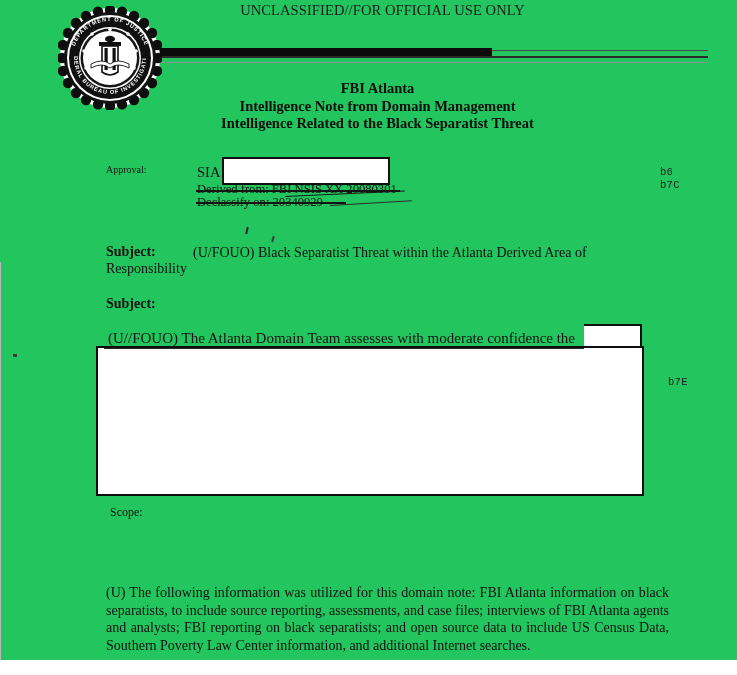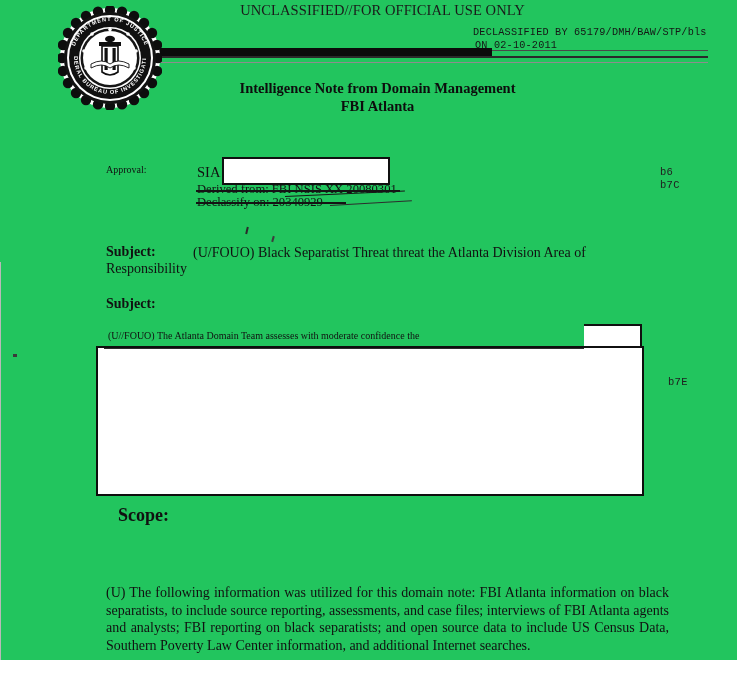--- a/index.html
+++ b/index.html
@@ -230,21 +230,21 @@
     position: absolute;
     left: 106px;
     top: 296px;
     font-weight: bold;
     font-size: 14px;
   }
   #summary-text {
     position: absolute;
     left: 108px;
     top: 330px;
-    font-size: 10px;
+    font-size: 15px;
     white-space: nowrap;
   }
   #summary-underline {
     position: absolute;
     left: 104px;
     top: 348px;
     width: 480px;
     height: 1.4px;
     background: #2b2b2b;
   }
@@ -268,24 +268,24 @@
     width: 548px;
     height: 150px;
     border: 2.4px solid #0e0e0e;
     background: #ffffff;
     box-sizing: border-box;
   }
 
   
   #scope-label {
     position: absolute;
-    left: 118px;
+    left: 110px;
     top: 505px;
-    font-weight: bold;
-    font-size: 18px;
+    font-weight: normal;
+    font-size: 12px;
   }
   #scope-text {
     position: absolute;
     left: 106px;
     top: 520px;
     width: 565px;
     font-size: 14px;
     line-height: 17.5px;
     text-align: justify;
   }
@@ -328,24 +328,20 @@
     transform: rotate(16deg);
   }
 </style>
 </head>
 <body>
 
 <div id="page">
 
   <div id="classification-banner">UNCLASSIFIED//FOR OFFICIAL USE ONLY</div>
 
-  <div id="declass-stamp">
-    <div class="line1">DECLASSIFIED BY 65179/DMH/BAW/STP/bls</div>
-    <div class="line2">ON 02-10-2011</div>
-  </div>
 
   <div id="header-bar"></div>
   <div id="header-rule-1"></div>
   <div id="header-rule-2"></div>
   <div id="header-rule-3"></div>
 
   <div id="fbi-seal">
     <svg width="104" height="104" viewBox="0 0 104 104">
       <defs>
         <path id="arcTop" d="M 52 52 m -37 0 a 37 37 0 0 1 74 0" fill="none"></path>
@@ -415,42 +411,43 @@
         <rect x="46.5" y="42" width="3.2" height="22" fill="#101010"></rect>
         <rect x="54.5" y="42" width="3.2" height="22" fill="#101010"></rect>
         <path d="M 41 36 L 63 36 L 63 40 L 41 40 Z" fill="#101010"></path>
         <ellipse cx="52" cy="33" rx="5" ry="3.2" fill="#101010"></ellipse>
         <path d="M 33 58 Q 44 52 52 58 Q 60 52 71 58 L 71 62 Q 60 56 52 62 Q 44 56 33 62 Z" fill="#ffffff" stroke="#111" stroke-width="0.9"></path>
       </g>
     </svg>
   </div>
 
   <div id="title-block">
+    <div>FBI Atlanta</div>
     <div>Intelligence Note from Domain Management</div>
-    <div>FBI Atlanta</div>
+    <div>Intelligence Related to the Black Separatist Threat</div>
   </div>
 
   <div id="exemption-b6-b7c" class="exemption">
     <div>b6</div>
     <div>b7C</div>
   </div>
 
   <div id="approval-label">Approval:</div>
   <div id="approval-sia">SIA</div>
   <div id="approval-redaction"></div>
   <div id="derived-from">Derived from:  FBI NSIS XX 20080301</div>
   <div id="declassify-on">Declassify on:  20340929</div>
   <div id="strike-1"></div>
   <div id="strike-2"></div>
   <div id="strike-3"></div>
   <div id="strike-4"></div>
   <div id="speck-apostrophe"></div>
 
   <div id="subject-label">Subject:</div>
-  <div id="subject-text">(U/FOUO) Black Separatist Threat threat the Atlanta Division Area of</div>
+  <div id="subject-text">(U/FOUO) Black Separatist Threat within the Atlanta Derived Area of</div>
   <div id="subject-cont">Responsibility</div>
   <div id="dot-subject"></div>
 
   <div id="summary-label">Subject:</div>
   <div id="summary-redaction-main"></div>
   <div id="summary-redaction-top"></div>
   <div id="summary-text">(U//FOUO)  The Atlanta Domain Team assesses with moderate confidence the</div>
   <div id="summary-underline"></div>
 
   <div id="exemption-b7e" class="exemption">b7E</div>

